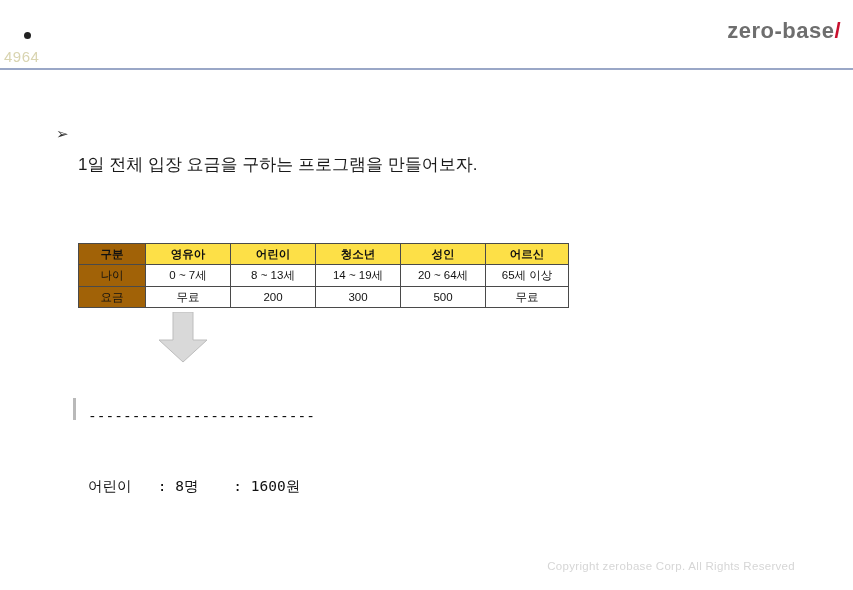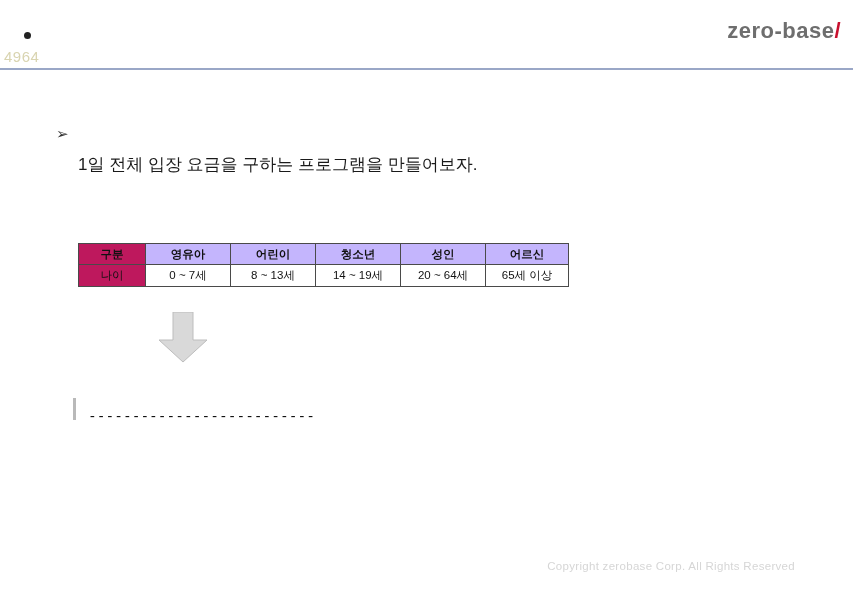--- a/index.html
+++ b/index.html
@@ -111,25 +111,25 @@
     color: #111;
   }
   .price-table td, .price-table th {
     border: 1px solid #4a4a4a;
     text-align: center;
     padding: 3px 4px;
     font-weight: normal;
     line-height: 1.25;
   }
   .price-table .hdr {
-    background: #c4b5fd;
+    background: #fde047;
     font-weight: bold;
   }
   .price-table .rowhdr {
-    background: #be185d;
+    background: #a16207;
     width: 58px;
   }
   .price-table .c1 { width: 76px; }
   .price-table .c2 { width: 76px; margin-left: 22px; }
   .price-table .c3 { width: 76px; }
   .price-table .c4 { width: 76px; }
   .price-table .c5 { width: 74px; }
 
   
   .down-arrow {
@@ -205,30 +205,39 @@
     <th class="hdr c5">어르신</th>
   </tr>
   <tr>
     <td class="rowhdr">나이</td>
     <td>0 ~ 7세</td>
     <td>8 ~ 13세</td>
     <td>14 ~ 19세</td>
     <td>20 ~ 64세</td>
     <td>65세 이상</td>
   </tr>
+  <tr>
+    <td class="rowhdr">요금</td>
+    <td>무료</td>
+    <td>200</td>
+    <td>300</td>
+    <td>500</td>
+    <td>무료</td>
+  </tr>
 </tbody>
   </table>
 
 <svg class="down-arrow" viewBox="0 0 56 52">
   <polygon points="18,0 38,0 38,28 52,28 28,50 4,28 18,28" fill="#d9d9d9" stroke="#bdbdbd" stroke-width="1"></polygon>
 </svg>
 
 <div class="console-caret"></div>
 <div class="console">
   <div>--------------------------</div>
+  <div>어린이   : 8명    : 1600원</div>
   
   
   
   
   
   
 </div>
 
 <div class="footer">Copyright zerobase Corp. All Rights Reserved</div>
 

